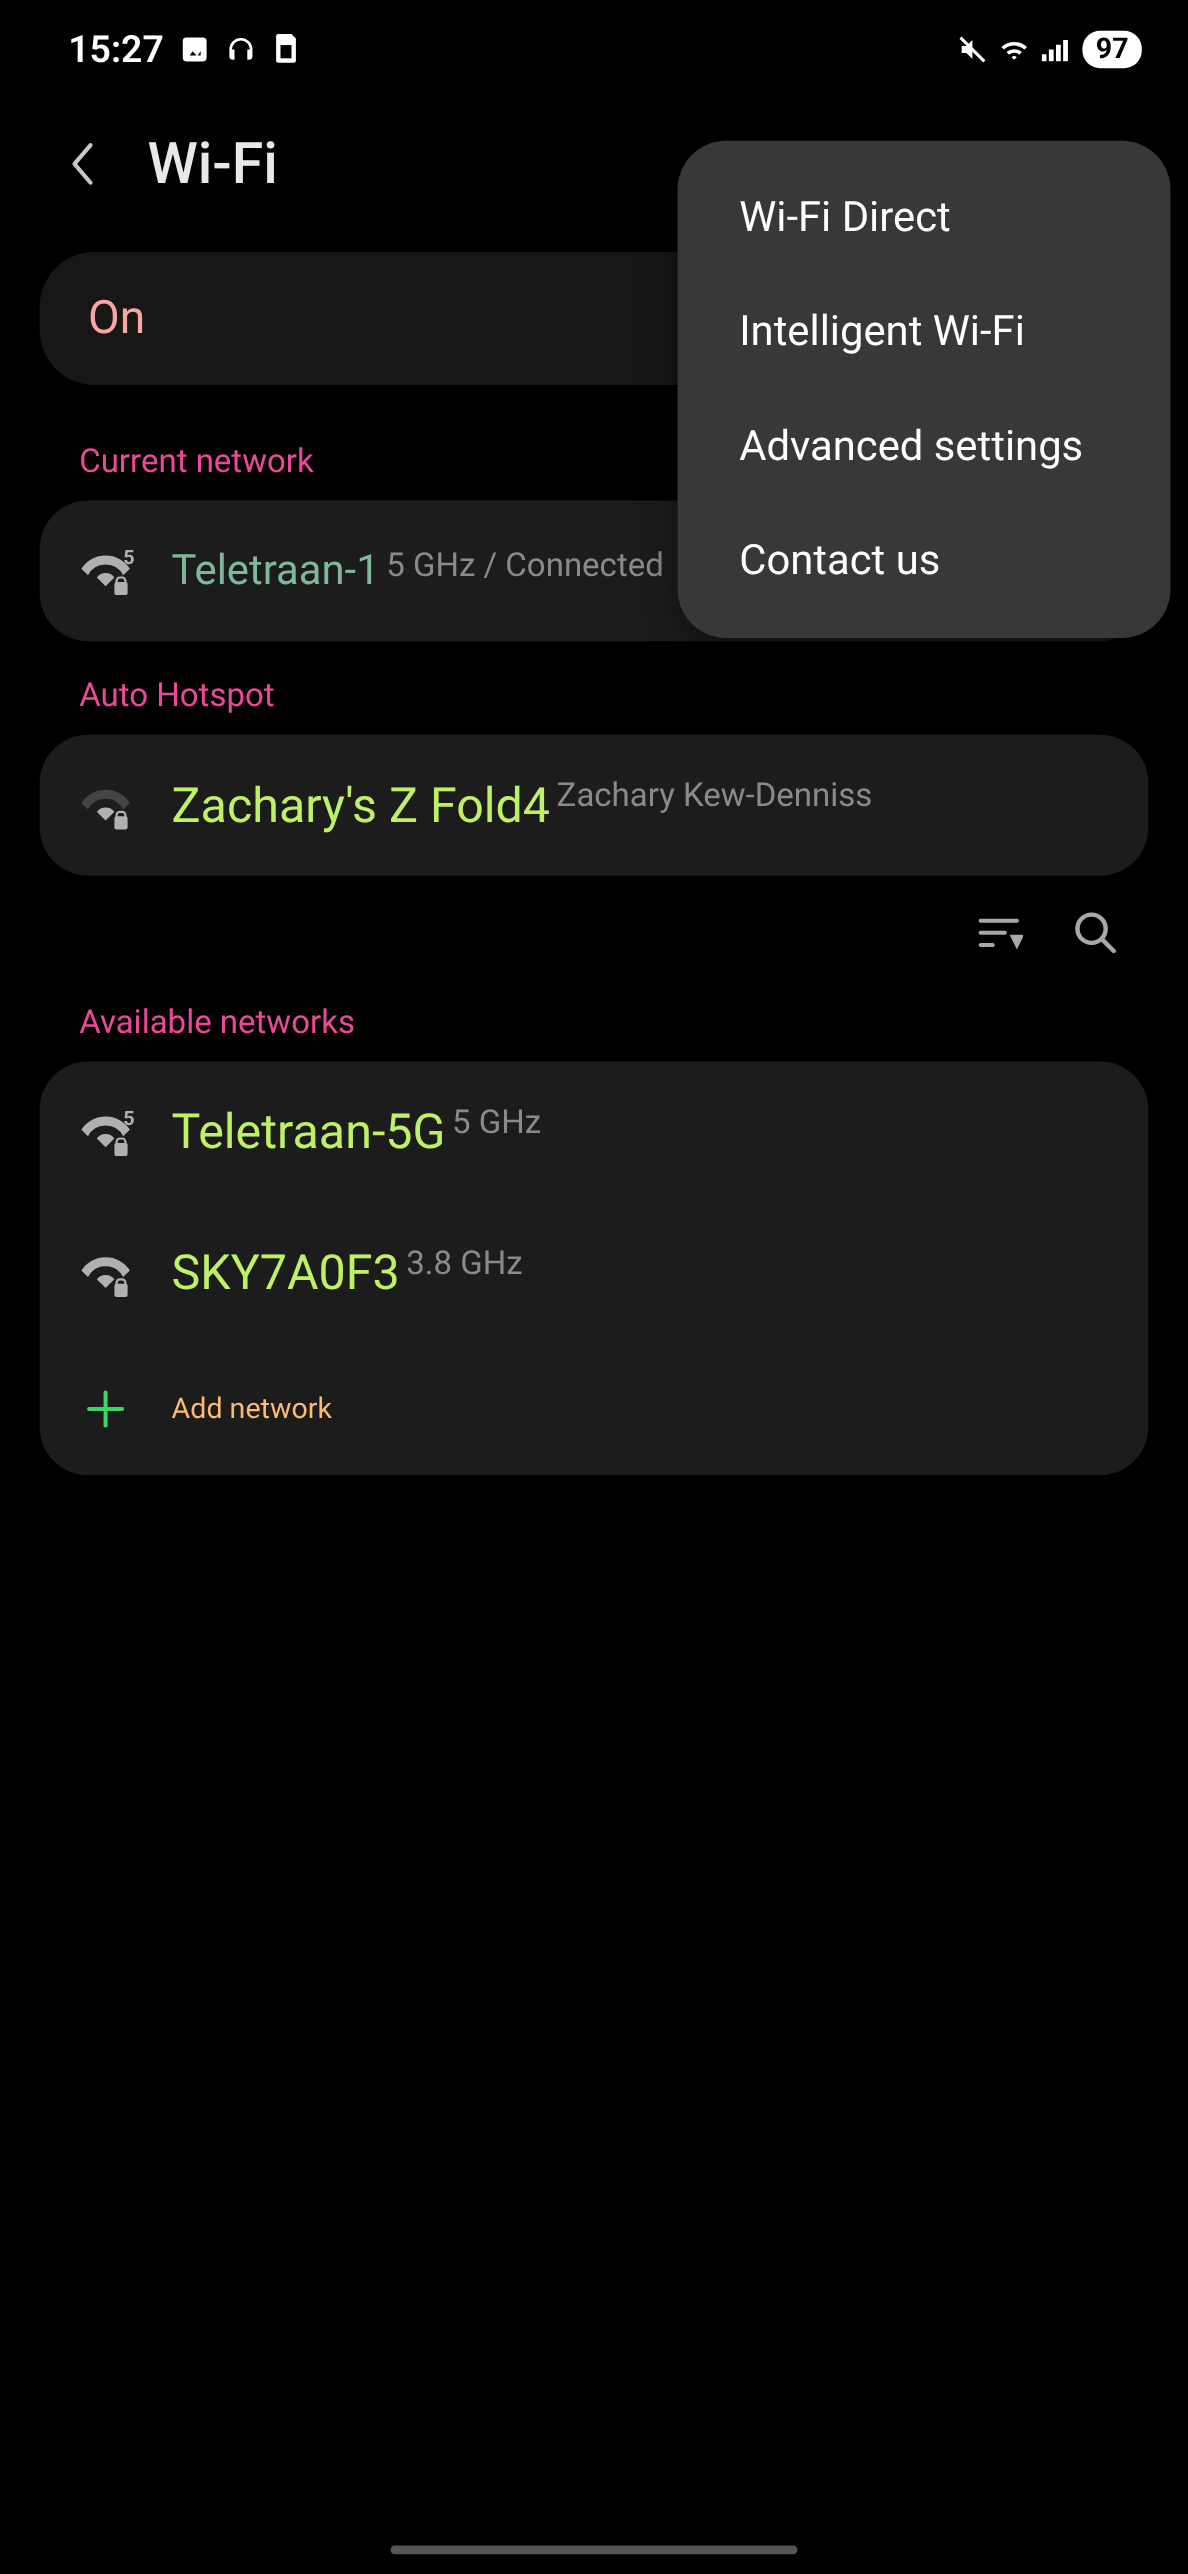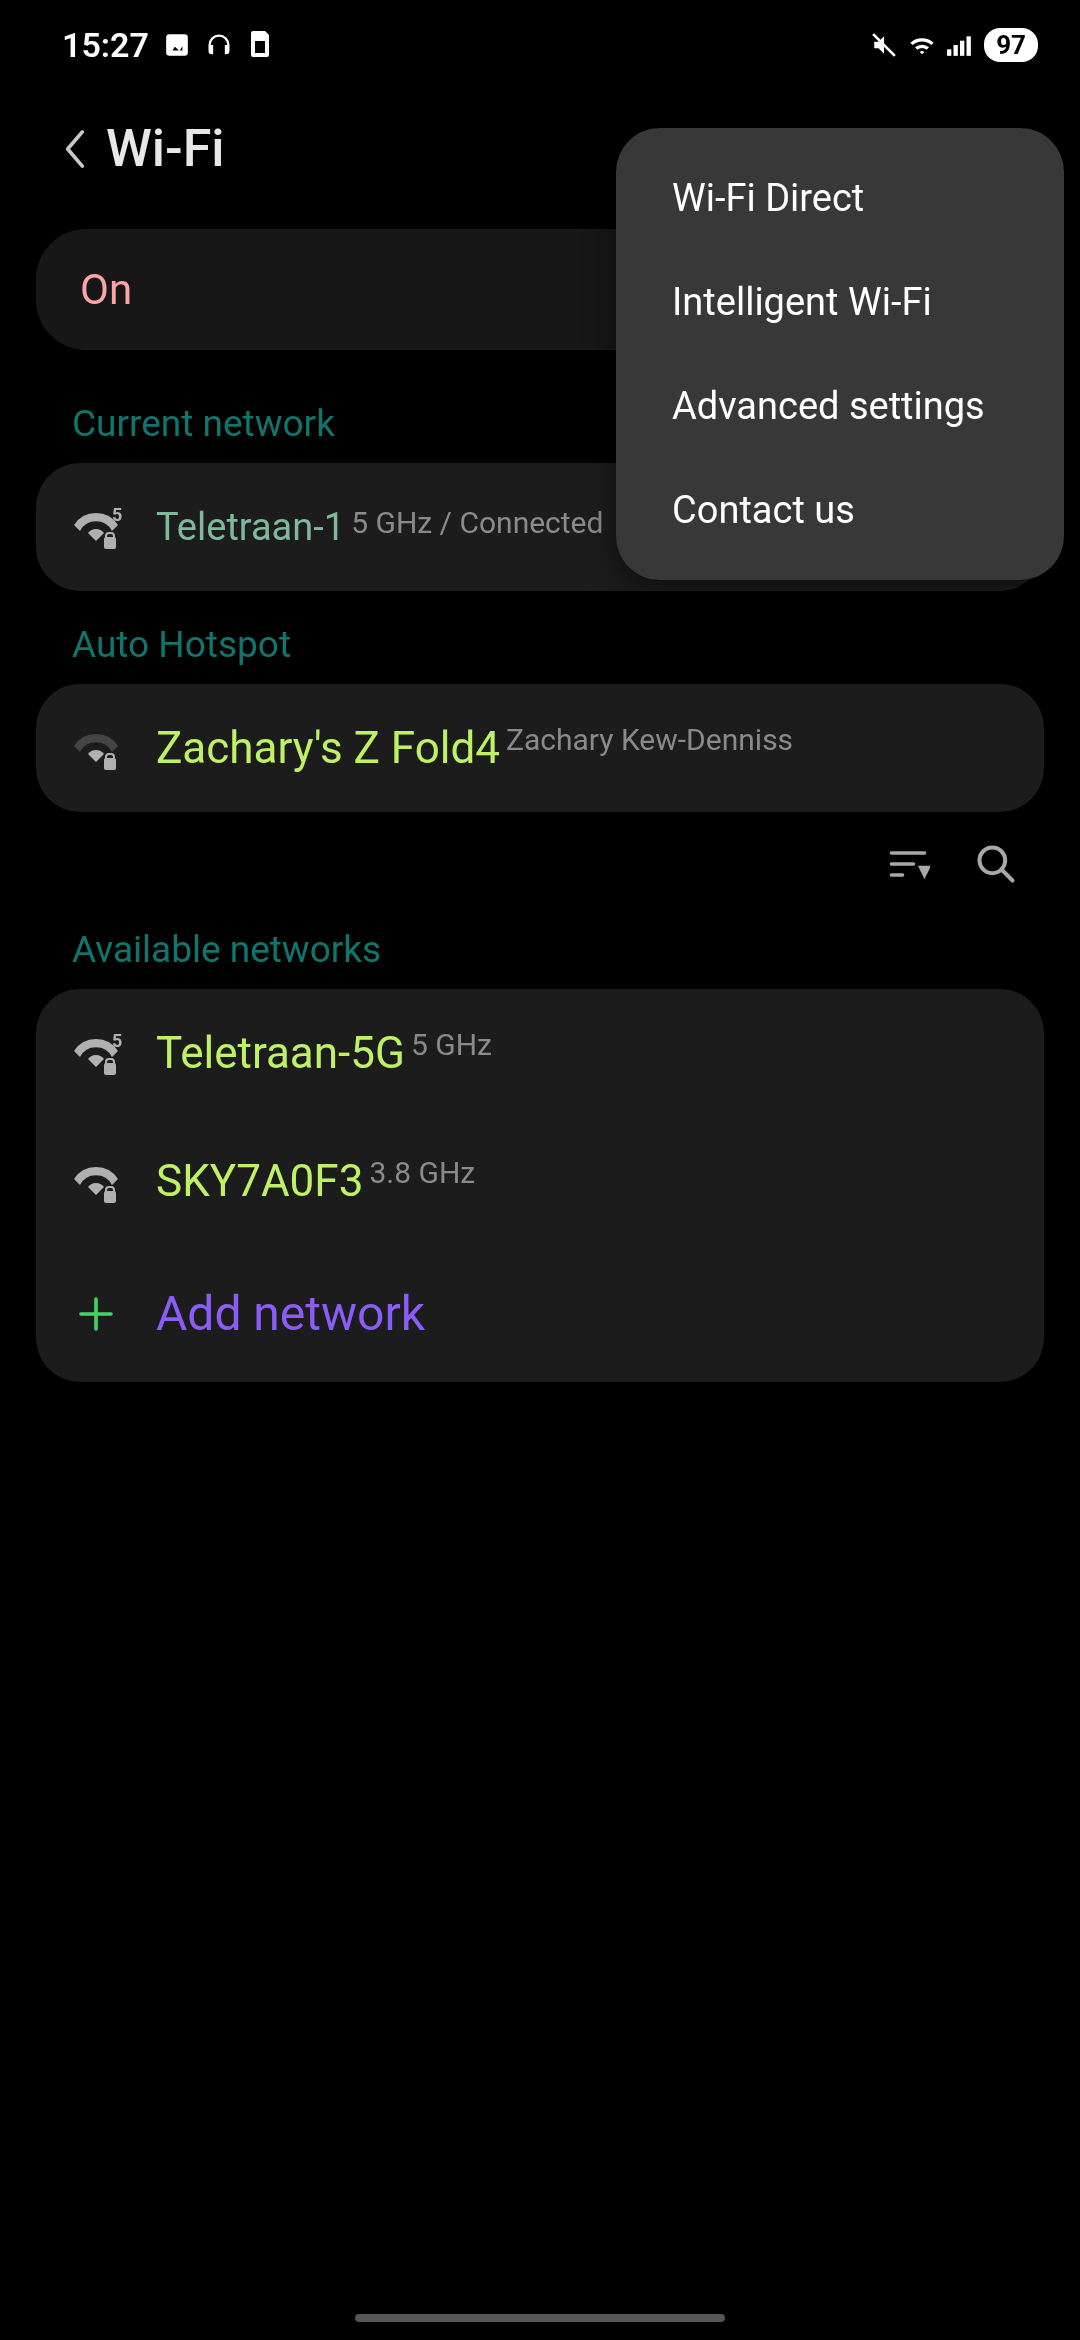--- a/index.html
+++ b/index.html
@@ -50,21 +50,21 @@
       color: #000;
       border-radius: 16px;
       padding: 2px 12px;
       font-size: 26px;
       font-weight: 700;
     }
     .header {
       display: flex;
       align-items: center;
       padding: 40px 60px 30px 60px;
-      gap: 16px;
+      gap: 44px;
     }
     .back-btn {
       display: flex;
       align-items: center;
     }
     .page-title {
       font-size: 52px;
       font-weight: 500;
       color: #e8e8e8;
     }
@@ -75,22 +75,22 @@
       padding: 36px 44px;
       display: flex;
       align-items: center;
       justify-content: space-between;
     }
     .toggle-label {
       font-size: 42px;
       color: #fca5a5;
     }
     .section-header {
-      font-size: 37px;
-      color: #0f766e;
+      font-size: 30px;
+      color: #ec4899;
       padding: 32px 76px 18px 72px;
     }
     .card {
       margin: 0 36px;
       background: #1c1c1c;
       border-radius: 44px;
       overflow: hidden;
     }
     .network-row {
       display: flex;
@@ -146,22 +146,22 @@
       align-items: center;
       padding: 40px 36px 40px 40px;
       gap: 40px;
     }
     .plus-icon {
       color: #3dd468;
       width: 40px;
       height: 40px;
     }
     .add-label {
-      font-size: 48px;
-      color: #8b5cf6;
+      font-size: 26px;
+      color: #fdba74;
     }
     .popup-menu {
       position: absolute;
       top: 128px;
       right: 16px;
       width: 448px;
       background: #383838;
       border-radius: 44px;
       padding: 18px 0;
       box-shadow: 0 8px 30px rgba(0,0,0,0.5);

